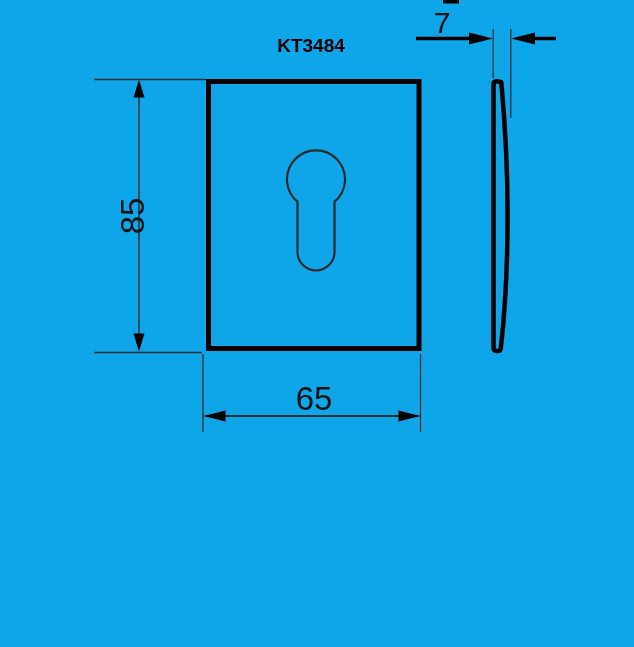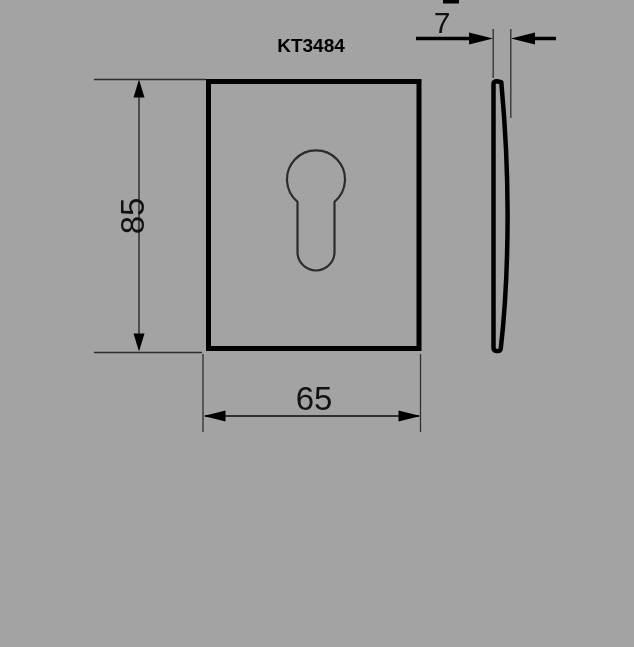--- a/index.html
+++ b/index.html
@@ -4,21 +4,21 @@
 <style>
   html, body {
     margin: 0;
     padding: 0;
     background: #ffffff;
   }
   .drawing-canvas {
     position: relative;
     width: 634px;
     height: 647px;
-    background: #a3a3a3;
+    background: #0ea5e9;
     font-family: "Liberation Sans", sans-serif;
     overflow: hidden;
   }
   svg { display: block; }
   .thick-line   { stroke: #000000; fill: none; }
   .thin-line    { stroke: #2f2f2f; stroke-width: 1.3; fill: none; }
   .dim-line     { stroke: #2f2f2f; fill: none; }
   .arrow        { fill: #000000; stroke: none; }
   .dim-text {
     fill: #111111;

